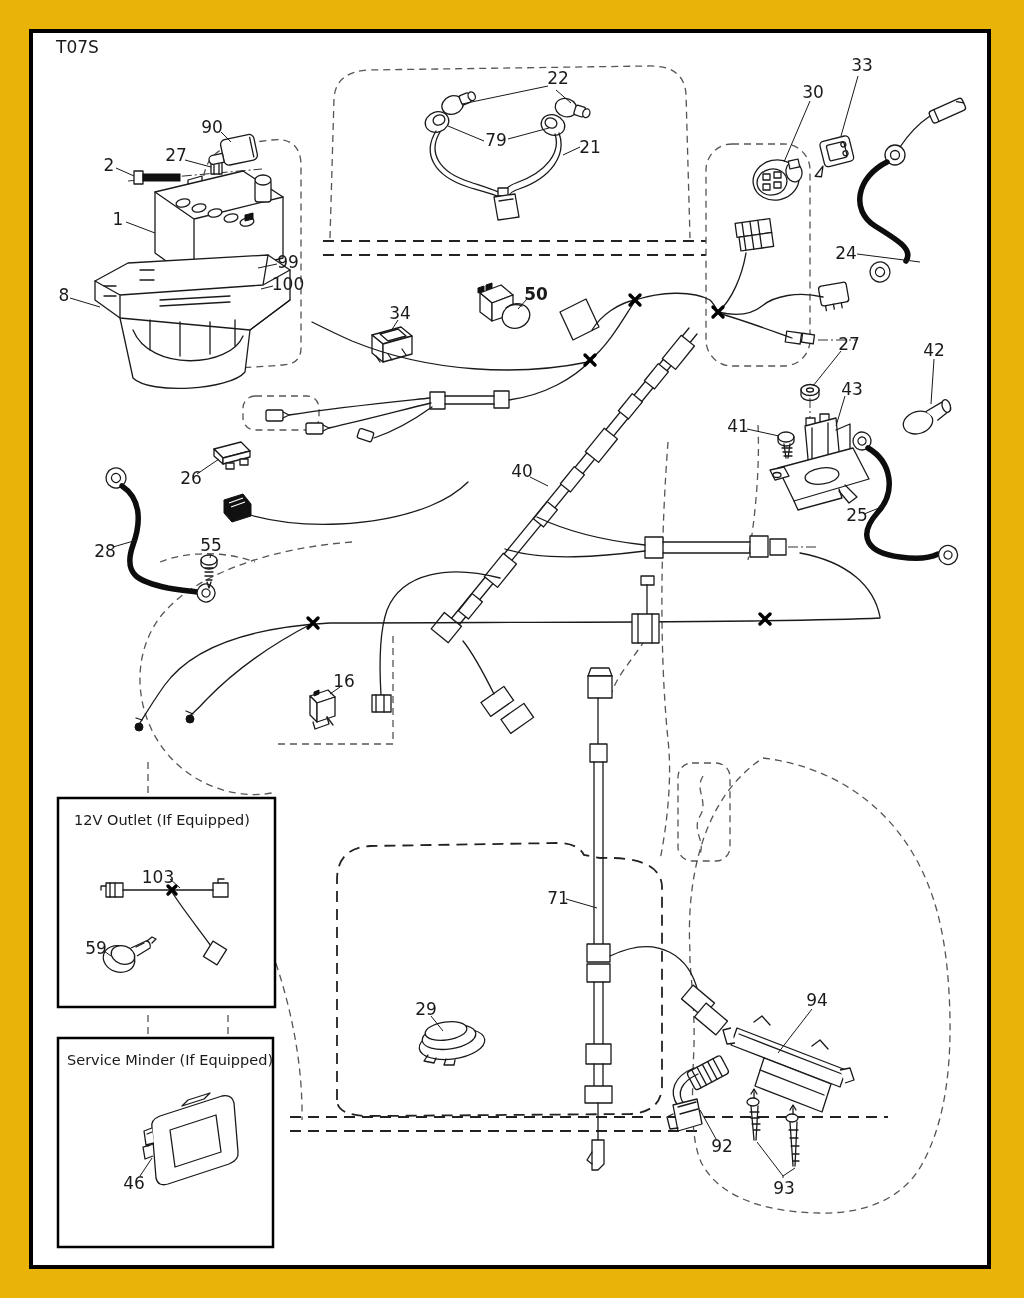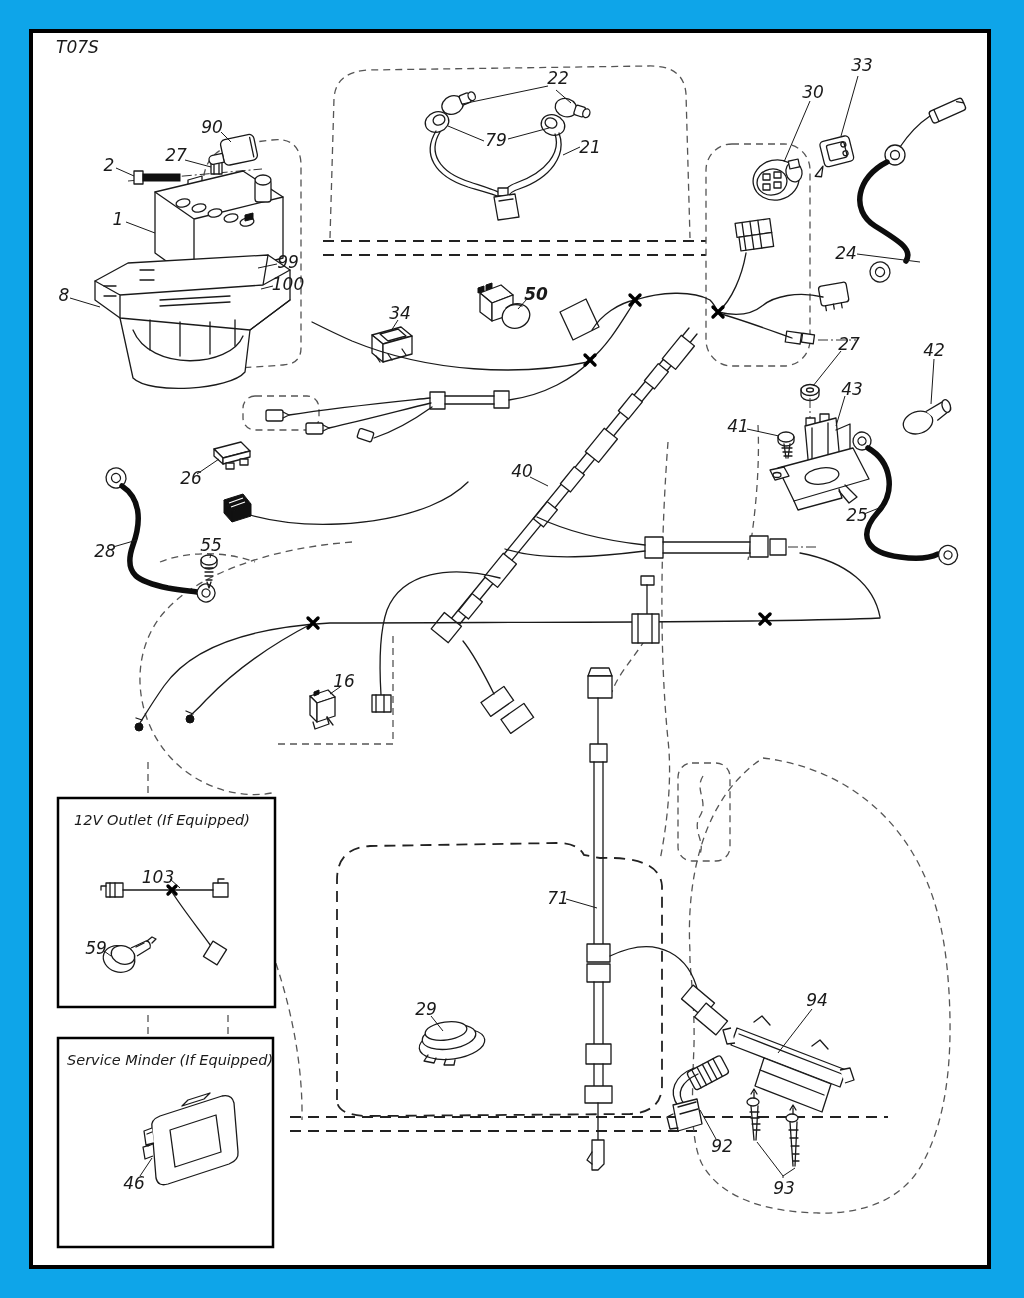--- a/index.html
+++ b/index.html
@@ -1,16 +1,16 @@
 <!DOCTYPE html>
 <html><head>
 <meta charset="utf-8">
 <style>
   html,body{margin:0;padding:0;background:#fff;}
-  .page{position:relative;width:1024px;height:1298px;background:#0ea5e9;font-family:"DejaVu Sans",sans-serif;font-style:italic;}
+  .page{position:relative;width:1024px;height:1298px;background:#eab308;font-family:"DejaVu Sans",sans-serif;}
   svg{position:absolute;left:0;top:0;}
   svg text{font-family:"DejaVu Sans",sans-serif;fill:#1a1a1a;}
   .lbl{font-size:17px;}
   .lbl-bold{font-size:17px;font-weight:bold;}
   .ttl{font-size:17px;}
   .inset-ttl{font-size:14.5px;}
   .ln{fill:none;stroke:#1a1a1a;stroke-width:1.3;stroke-linecap:round;stroke-linejoin:round;}
   .lnw{fill:#fff;stroke:#1a1a1a;stroke-width:1.3;stroke-linejoin:round;}
   .thk{fill:none;stroke:#0d0d0d;stroke-width:5.5;stroke-linecap:round;}
   .ldr{fill:none;stroke:#1a1a1a;stroke-width:1;}

